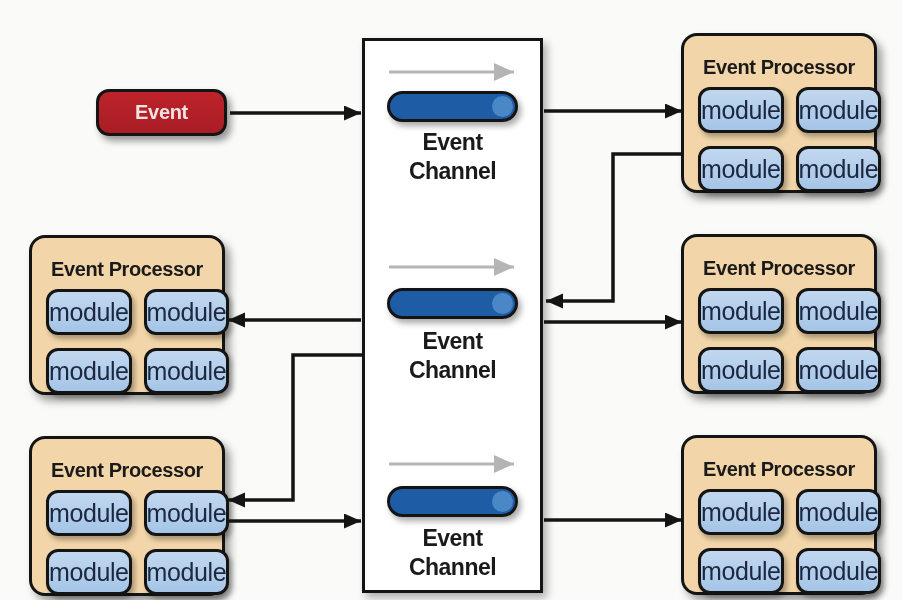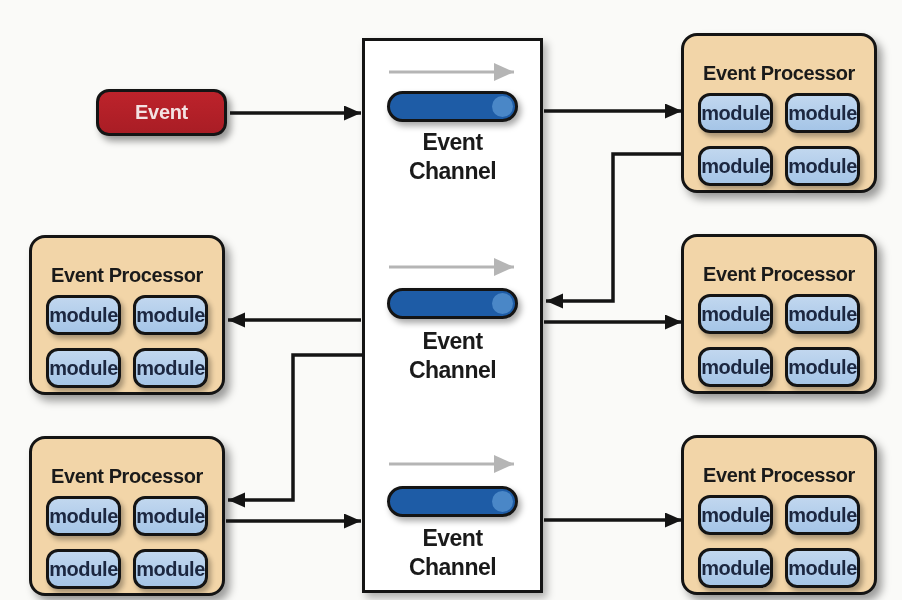--- a/index.html
+++ b/index.html
@@ -78,42 +78,42 @@
   .processor {
     position: absolute;
     width: 196px; height: 160px;
     background: var(--processor-tan, #f2d5a8);
     border: 3px solid var(--connector-black, #141414);
     border-radius: 16px;
     box-sizing: border-box;
     box-shadow: 5px 6px 8px rgba(0,0,0,0.38);
   }
   .proc-title {
-    margin-top: 26px;
+    margin-top: 20px;
     text-align: center;
     font-size: 20px;
     font-weight: bold;
     letter-spacing: -0.4px;
     color: var(--text-dark, #1a1a1a);
   }
   .modules {
     display: grid;
     grid-template-columns: 1fr 1fr;
     gap: 13px 12px;
     padding: 8px 14px 0 14px;
   }
   .module {
-    height: 40px;
+    height: 46px;
     background: linear-gradient(var(--module-blue-light, #c1d7ef), var(--module-blue, #a5c5e7));
     border: 3px solid var(--connector-black, #141414);
     border-radius: 12px;
     box-sizing: border-box;
     display: flex; align-items: center; justify-content: center;
-    font-size: 20px;
-    font-weight: bold;
+    font-size: 25px;
+    font-weight: normal;
     letter-spacing: -0.4px;
     color: var(--module-text, #1c2740);
     box-shadow: 3px 4px 5px rgba(0,0,0,0.30);
   }
 
   
   .overlay {
     position: absolute;
     left: 0; top: 0;
     pointer-events: none;

